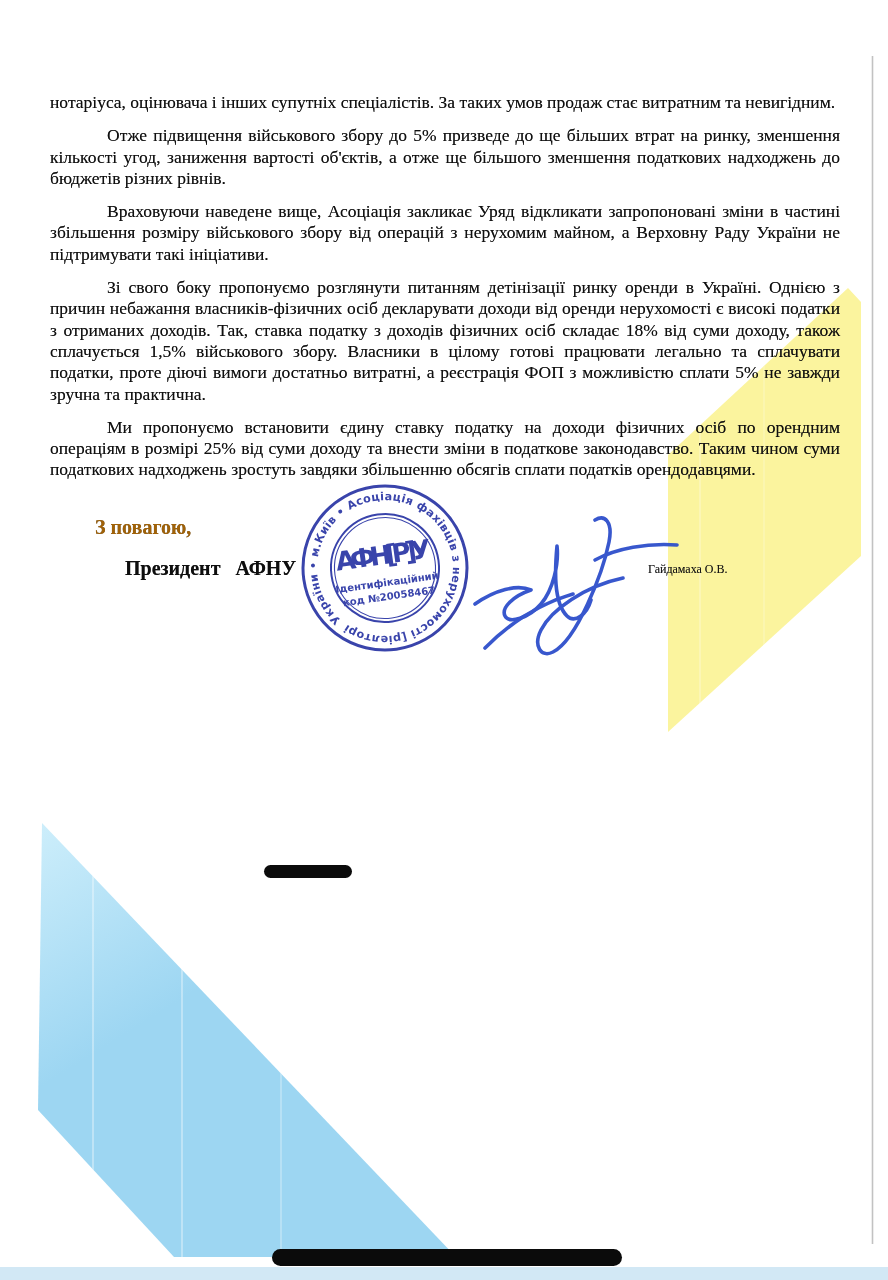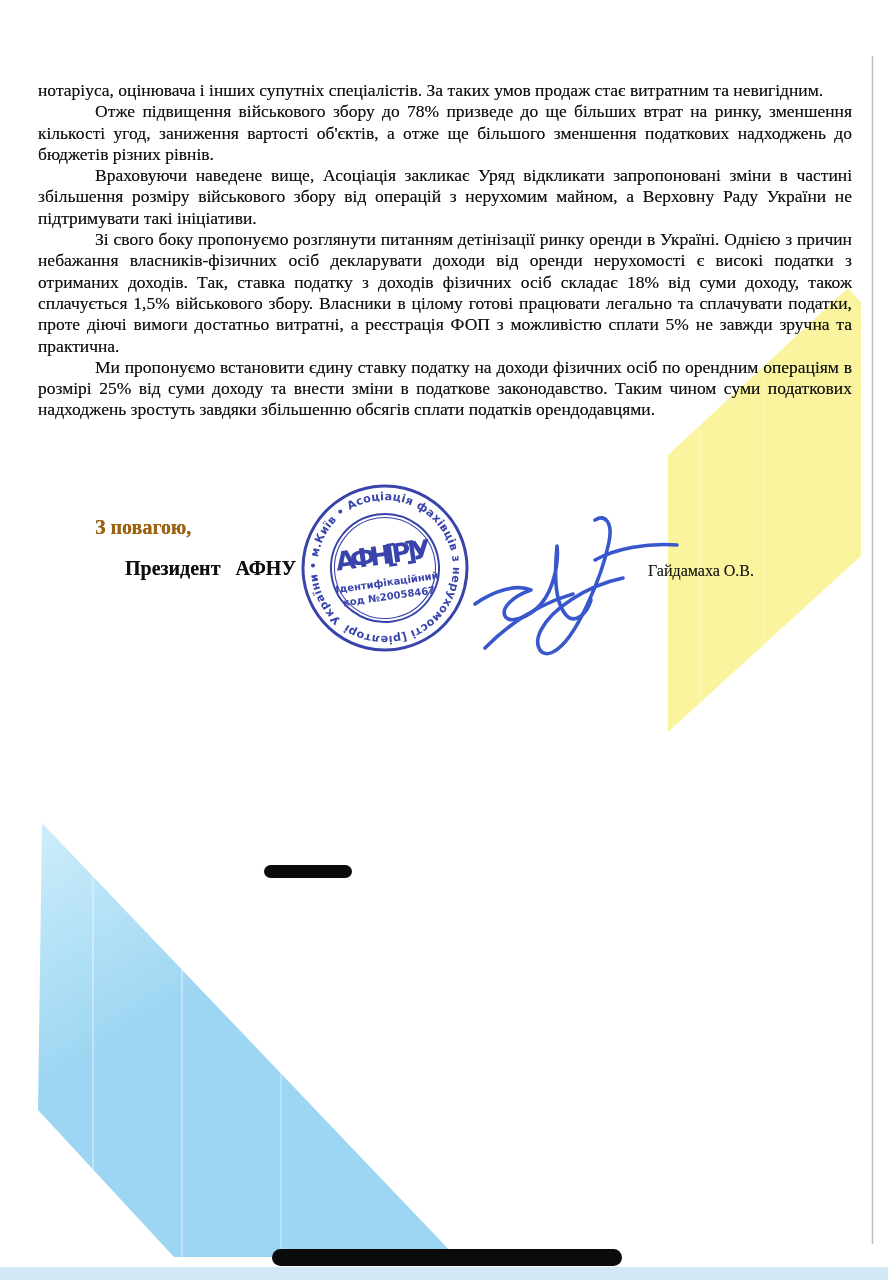--- a/index.html
+++ b/index.html
@@ -6,33 +6,33 @@
   #page{
     position:relative;width:888px;height:1280px;background:#ffffff;
     overflow:hidden;font-family:"Liberation Serif", serif;
   }
   #bg-decor{position:absolute;left:0;top:0;z-index:0;}
   .textblock{
     position:absolute;left:38px;top:80px;width:814px;z-index:2;
     color:#101010;font-size:17.5px;line-height:21.3px;text-align:justify;
     text-shadow:0 0 .4px rgba(0,0,0,.55);
   }
-  .para{margin:0;}
+  .para{margin:12px;}
   .para.indent{text-indent:57px;}
   .regards{
     position:absolute;left:95px;top:516px;z-index:2;
     font-weight:bold;font-size:20px;color:#a16207;text-shadow:0 0 .4px rgba(0,0,0,.6);
   }
   .signer-title{
     position:absolute;left:95px;top:557px;z-index:2;
     font-weight:bold;font-size:20px;color:#0e0e0e;word-spacing:10px;text-shadow:0 0 .4px rgba(0,0,0,.6);margin-left:30px;
   }
   .signer-name{
     position:absolute;left:648px;top:562px;z-index:2;
-    font-size:16px;color:#161616;text-shadow:0 0 .3px rgba(0,0,0,.4);
+    font-size:12px;color:#161616;text-shadow:0 0 .3px rgba(0,0,0,.4);
   }
   .stamp{
     position:absolute;left:283px;top:466px;width:204px;height:204px;z-index:3;
     transform:rotate(-8deg);opacity:.93;
   }
   .stamp text{font-family:"DejaVu Sans", sans-serif;font-weight:bold;}
   .signature{position:absolute;left:455px;top:498px;width:245px;height:170px;z-index:4;}
   .dash-small{
     position:absolute;left:264px;top:865px;width:88px;height:13px;
     border-radius:7px;background:#0b0b0b;z-index:5;
@@ -75,21 +75,21 @@
       <line x1="281" y1="1000" x2="281" y2="1257" stroke="#ffffff" stroke-opacity="0.45" stroke-width="1.2"></line>
     </g>
 
     <rect x="0" y="1267" width="888" height="13" fill="#d2e8f5"></rect>
 
     <line x1="872.5" y1="56" x2="872.5" y2="1244" stroke-width="1.6" stroke="#c2c2c2"></line>
   </svg>
 
   <div class="textblock">
     <p class="para">нотаріуса, оцінювача і інших супутніх спеціалістів. За таких умов продаж стає витратним та невигідним.</p>
-    <p class="para indent">Отже підвищення військового збору до 78% призведе до ще більших втрат на ринку, зменшення кількості угод, заниження вартості об'єктів, а отже ще більшого зменшення податкових надходжень до бюджетів різних рівнів.</p>
+    <p class="para indent">Отже підвищення військового збору до 5% призведе до ще більших втрат на ринку, зменшення кількості угод, заниження вартості об'єктів, а отже ще більшого зменшення податкових надходжень до бюджетів різних рівнів.</p>
     <p class="para indent">Враховуючи наведене вище, Асоціація закликає Уряд відкликати запропоновані зміни в частині збільшення розміру військового збору від операцій з нерухомим майном, а Верховну Раду України не підтримувати такі ініціативи.</p>
     <p class="para indent">Зі свого боку пропонуємо розглянути питанням детінізації ринку оренди в Україні. Однією з причин небажання власників-фізичних осіб декларувати доходи від оренди нерухомості є високі податки з отриманих доходів. Так, ставка податку з доходів фізичних осіб складає 18% від суми доходу, також сплачується 1,5% військового збору. Власники в цілому готові працювати легально та сплачувати податки, проте діючі вимоги достатньо витратні, а реєстрація ФОП з можливістю сплати 5% не завжди зручна та практична.</p>
     <p class="para indent">Ми пропонуємо встановити єдину ставку податку на доходи фізичних осіб по орендним операціям в розмірі 25% від суми доходу та внести зміни в податкове законодавство. Таким чином суми податкових надходжень зростуть завдяки збільшенню обсягів сплати податків орендодавцями.</p>
   </div>
 
   <div class="regards">З повагою,</div>
   <div class="signer-title">Президент АФНУ</div>
   <div class="signer-name">Гайдамаха О.В.</div>
 
   <svg class="stamp" viewBox="-102 -102 204 204">

